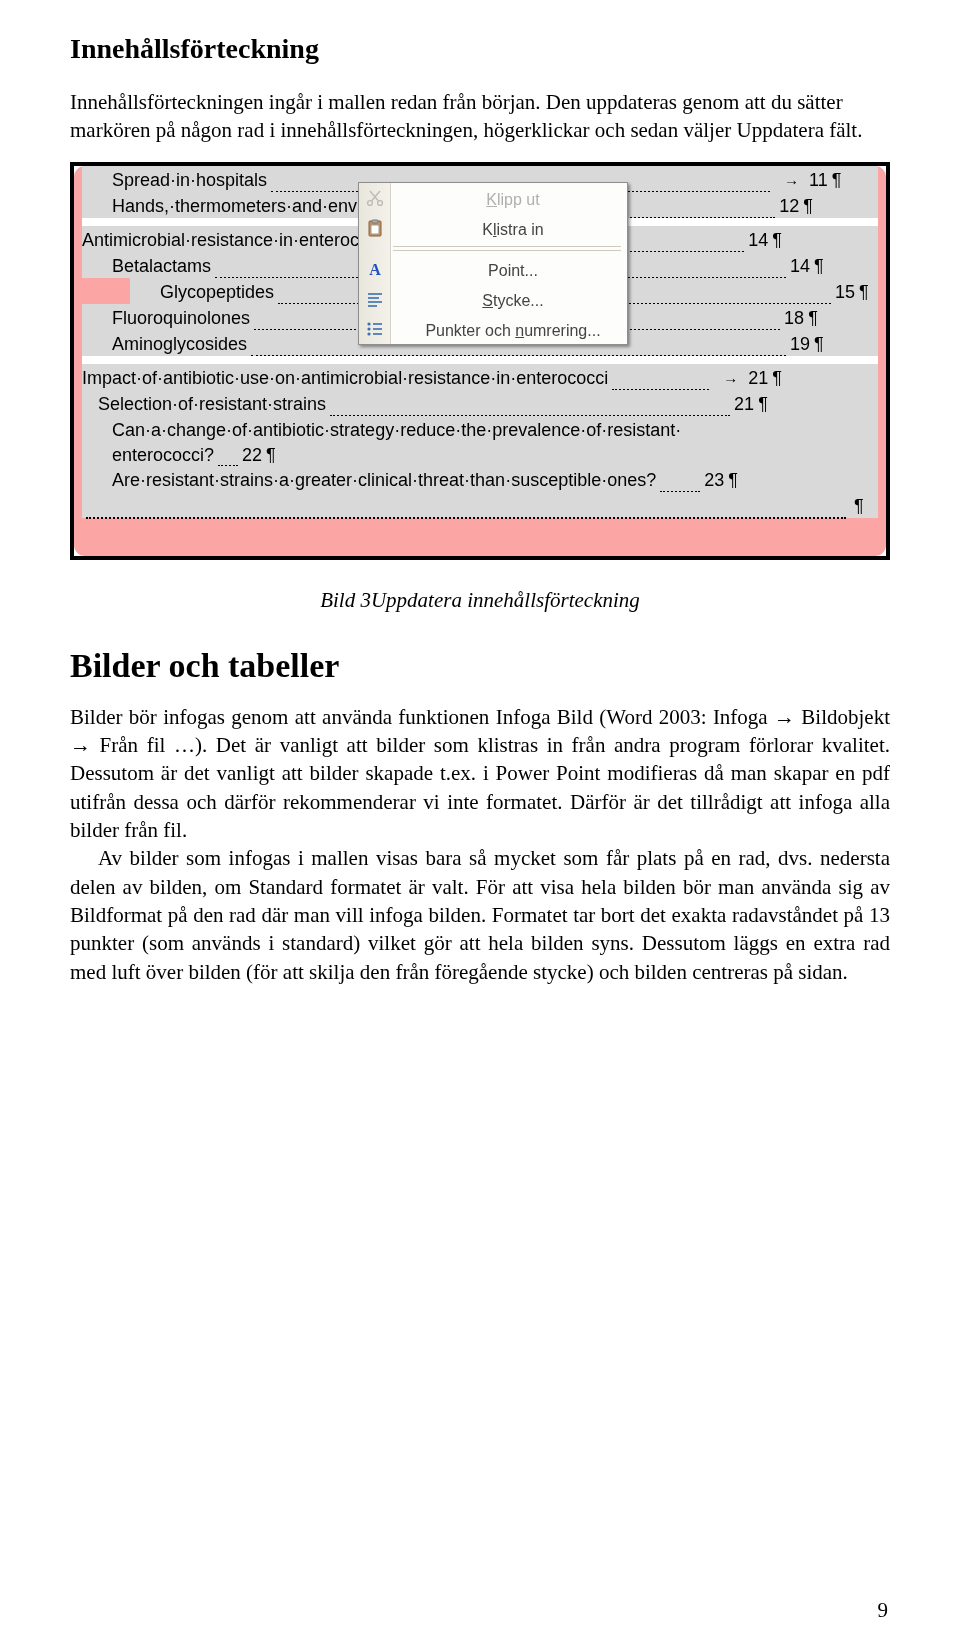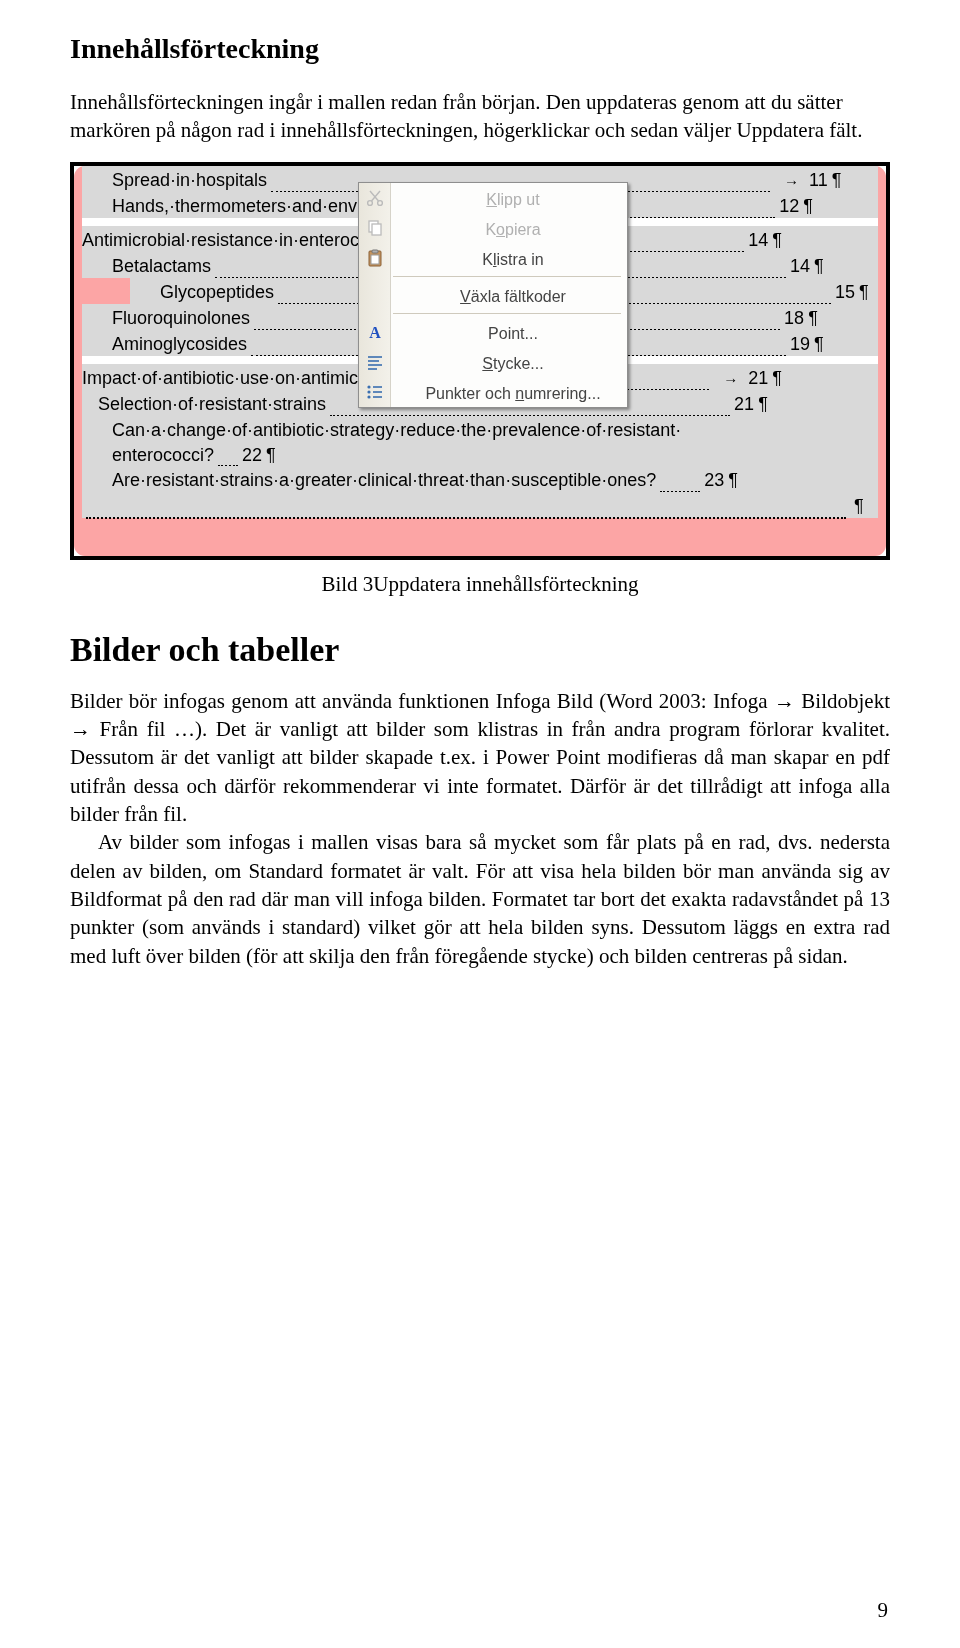--- a/index.html
+++ b/index.html
@@ -12,21 +12,21 @@
     padding: 30px 70px 40px 70px;
     position:relative;
     font-size:21px;
     line-height:1.35;
   }
   h1 { font-size:28px; font-weight:bold; margin-bottom:20px; }
   h2 { font-size:34px; font-weight:bold; margin:28px 0 14px 0; }
   p.intro { font-size:21px; margin-bottom:18px; }
   p.body-text { font-size:21px; text-align:justify; }
   p.body-text .indent { display:inline-block; width:28px; }
-  .caption { text-align:center; font-size:21px; margin:10px 0 26px 0; }
+  .caption { font-style:italic; text-align:center; font-size:21px; margin:26px 0 26px 0; }
   .page-num { position:absolute; bottom:24px; right:72px; font-size:21px; }
 
   
   .shot-wrapper { border:4px solid #000; padding:0; margin:0 0 6px 0; background:#fff; }
   .shot {
     font-family: Tahoma, Arial, sans-serif;
     position:relative;
     height:390px;
     overflow:hidden;
     background:#fca5a5;
@@ -137,48 +137,36 @@
                 <circle cx="5" cy="15" r="2.4"></circle>
                 <circle cx="15" cy="15" r="2.4"></circle>
                 <line x1="6.5" y1="13" x2="15" y2="3"></line>
                 <line x1="13.5" y1="13" x2="5" y2="3"></line>
               </g>
             </svg>
         </span>
         <span><span class="under">K</span><span>lipp ut</span></span>
       </div>
 
-      <div class="ctx-item disabled">
-        <span class="ctx-icon">
-          <svg viewBox="0 0 20 20">
-              <rect x="4" y="3" width="9" height="11" fill="#fff" stroke="#bbb" stroke-width="1.3"></rect>
-              <rect x="7" y="6" width="9" height="11" fill="#fff" stroke="#bbb" stroke-width="1.3"></rect>
-            </svg>
-        </span>
-        <span><span>K</span><span class="under">o</span><span>piera</span></span>
-      </div>
 
       <div class="ctx-item">
         <span class="ctx-icon">
           <svg viewBox="0 0 20 20">
               <rect x="4" y="3" width="12" height="15" rx="1" fill="#c5945e" stroke="#8a6136"></rect>
               <rect x="7" y="2" width="6" height="3" rx="1" fill="#b0b0b0" stroke="#777"></rect>
               <rect x="6" y="7" width="8" height="9" fill="#fff" stroke="#999"></rect>
             </svg>
         </span>
         <span><span>K</span><span class="under">l</span><span>istra in</span></span>
       </div>
 
       <div class="ctx-sep"></div>
 
 
 
-      <div class="ctx-item">
-        <span><span class="under">V</span><span>äxla fältkoder</span></span>
-      </div>
 
       <div class="ctx-sep"></div>
 
       <div class="ctx-item">
         <span class="ctx-icon">
           <svg viewBox="0 0 20 20">
               <text x="10" y="16" font-size="16" font-family="Times New Roman" fill="#2050c0" text-anchor="middle" font-weight="bold">A</text>
             </svg>
         </span>
         <span>Point...</span>

